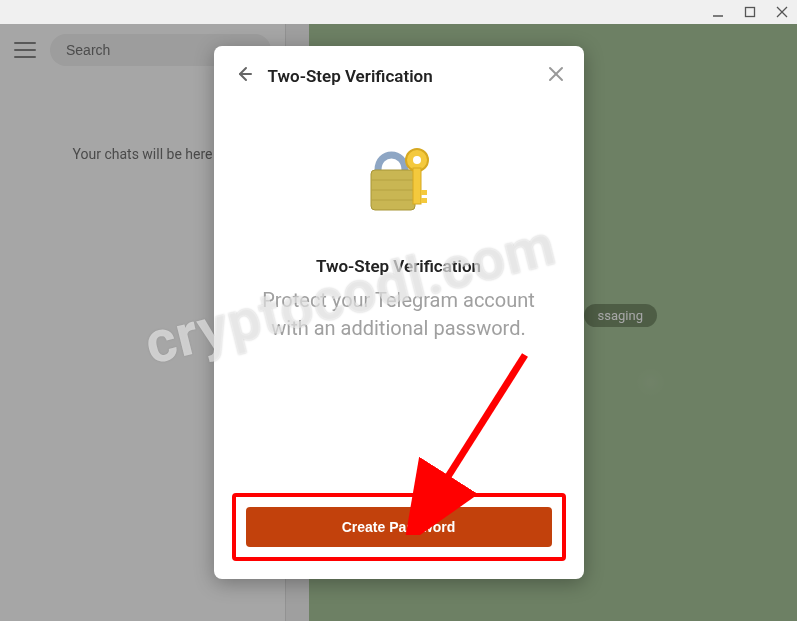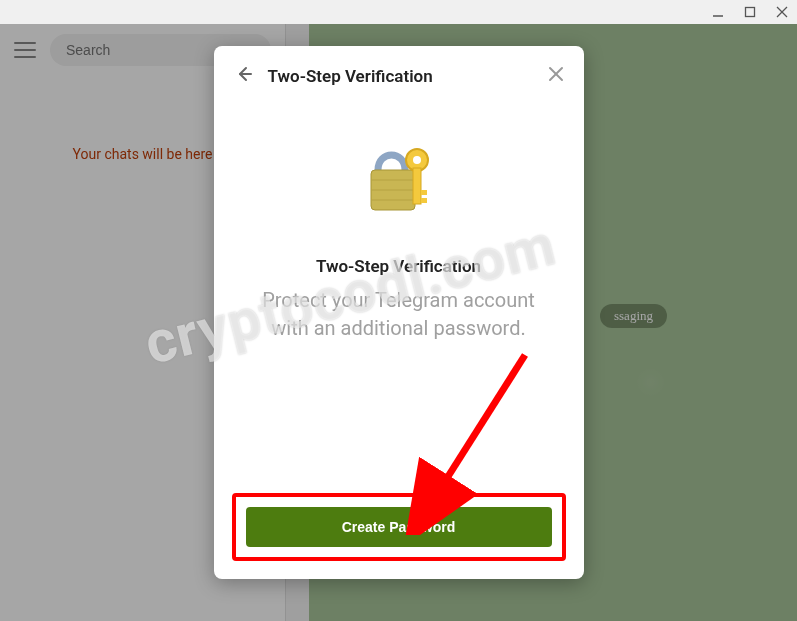--- a/index.html
+++ b/index.html
@@ -68,21 +68,21 @@
       padding: 8px 16px;
       color: #999;
       font-size: 14px;
       border: none;
     }
     .sidebar-content {
       padding-top: 70px;
       text-align: center;
     }
     .chats-text {
-      color: #c2410c;
+      color: #737373;
       font-size: 14px;
       margin-bottom: 20px;
     }
     .new-contact {
       color: #168acd;
       font-size: 14px;
     }
     .chat-area {
       flex: 1;
       background: #a8c59a;
@@ -96,22 +96,21 @@
       justify-content: center;
     }
     .chat-badge {
       background: rgba(80,100,70,0.55);
       color: #fff;
       padding: 4px 14px;
       border-radius: 14px;
       font-size: 13px;
       position: absolute;
       top: 280px;
-      right: 130px;
-      font-family: Liberation Serif, serif;
+      right: 140px;
     }
     .overlay {
       position: absolute;
       top: 24px;
       left: 0;
       right: 0;
       bottom: 0;
       background: rgba(0,0,0,0.35);
       display: flex;
       justify-content: center;
@@ -173,21 +172,21 @@
     .modal-footer {
       padding: 10px 18px 18px 18px;
     }
     .highlight-box {
       border: 4px solid #ff0000;
       border-radius: 4px;
       padding: 10px;
     }
     .create-btn {
       width: 100%;
-      background: #4d7c0f;
+      background: #c2410c;
       color: #fff;
       border: none;
       padding: 12px;
       font-size: 14px;
       font-weight: 600;
       border-radius: 4px;
       cursor: pointer;
     }
     .watermark {
       position: absolute;

